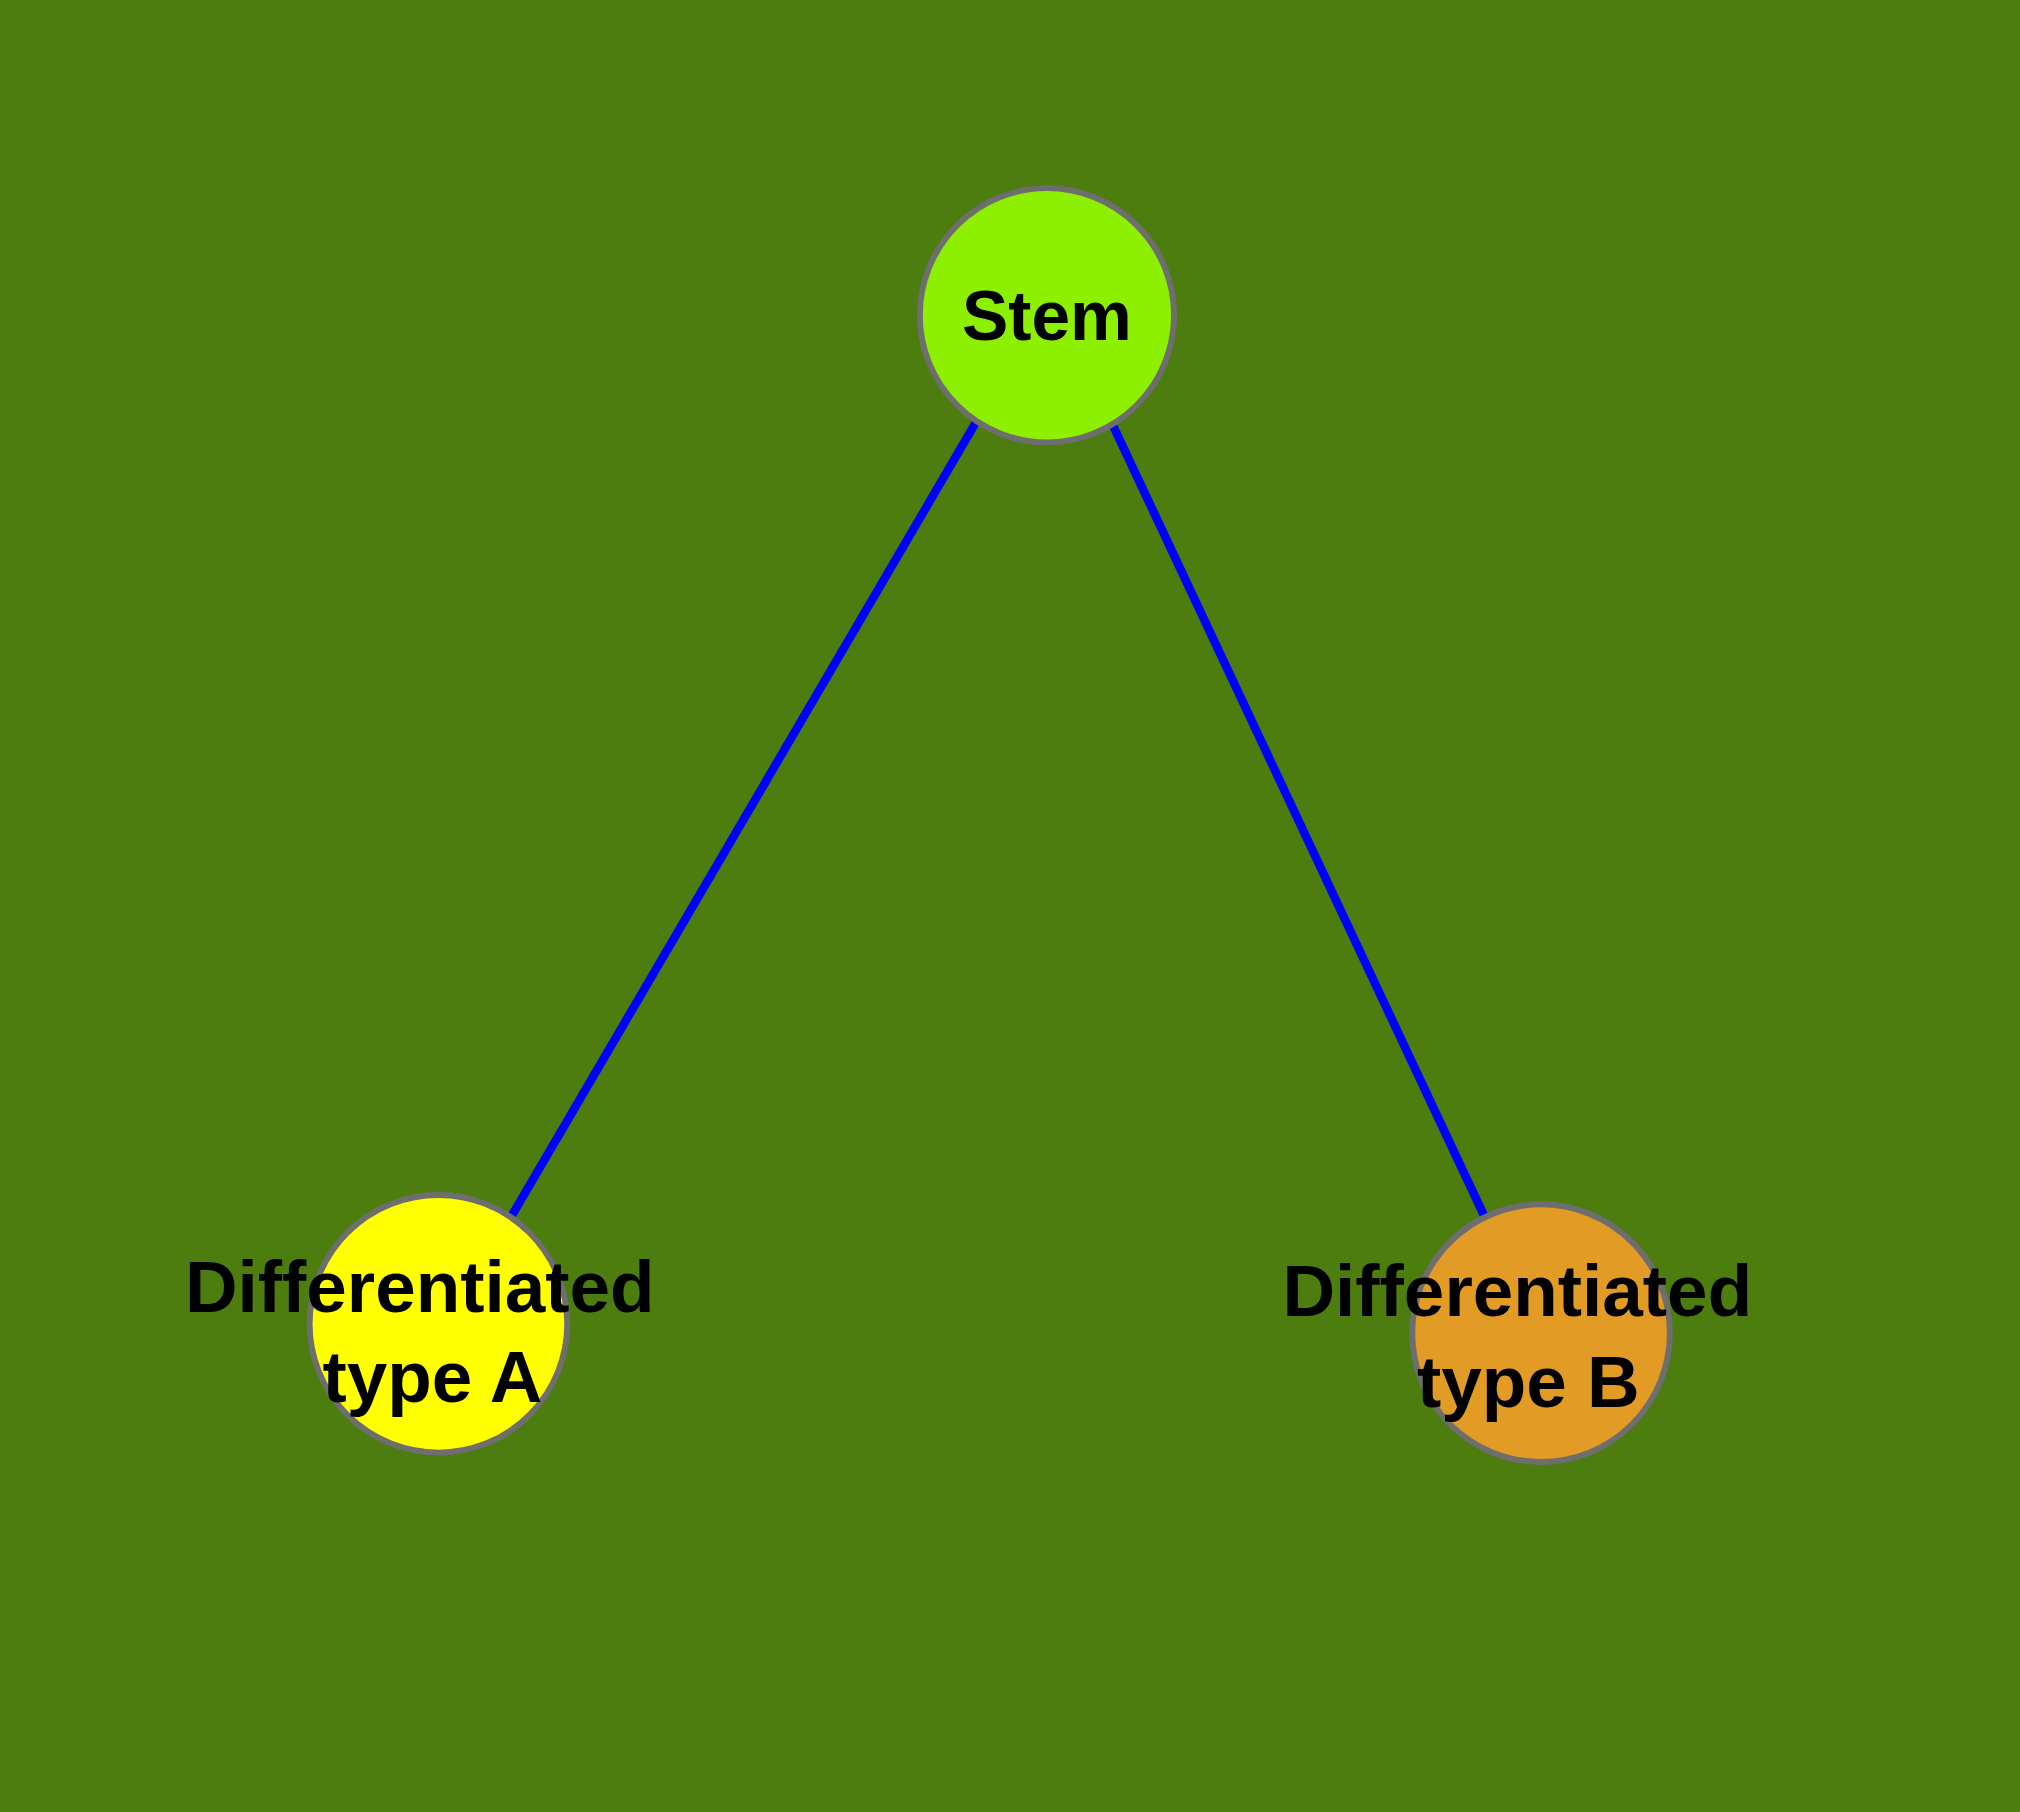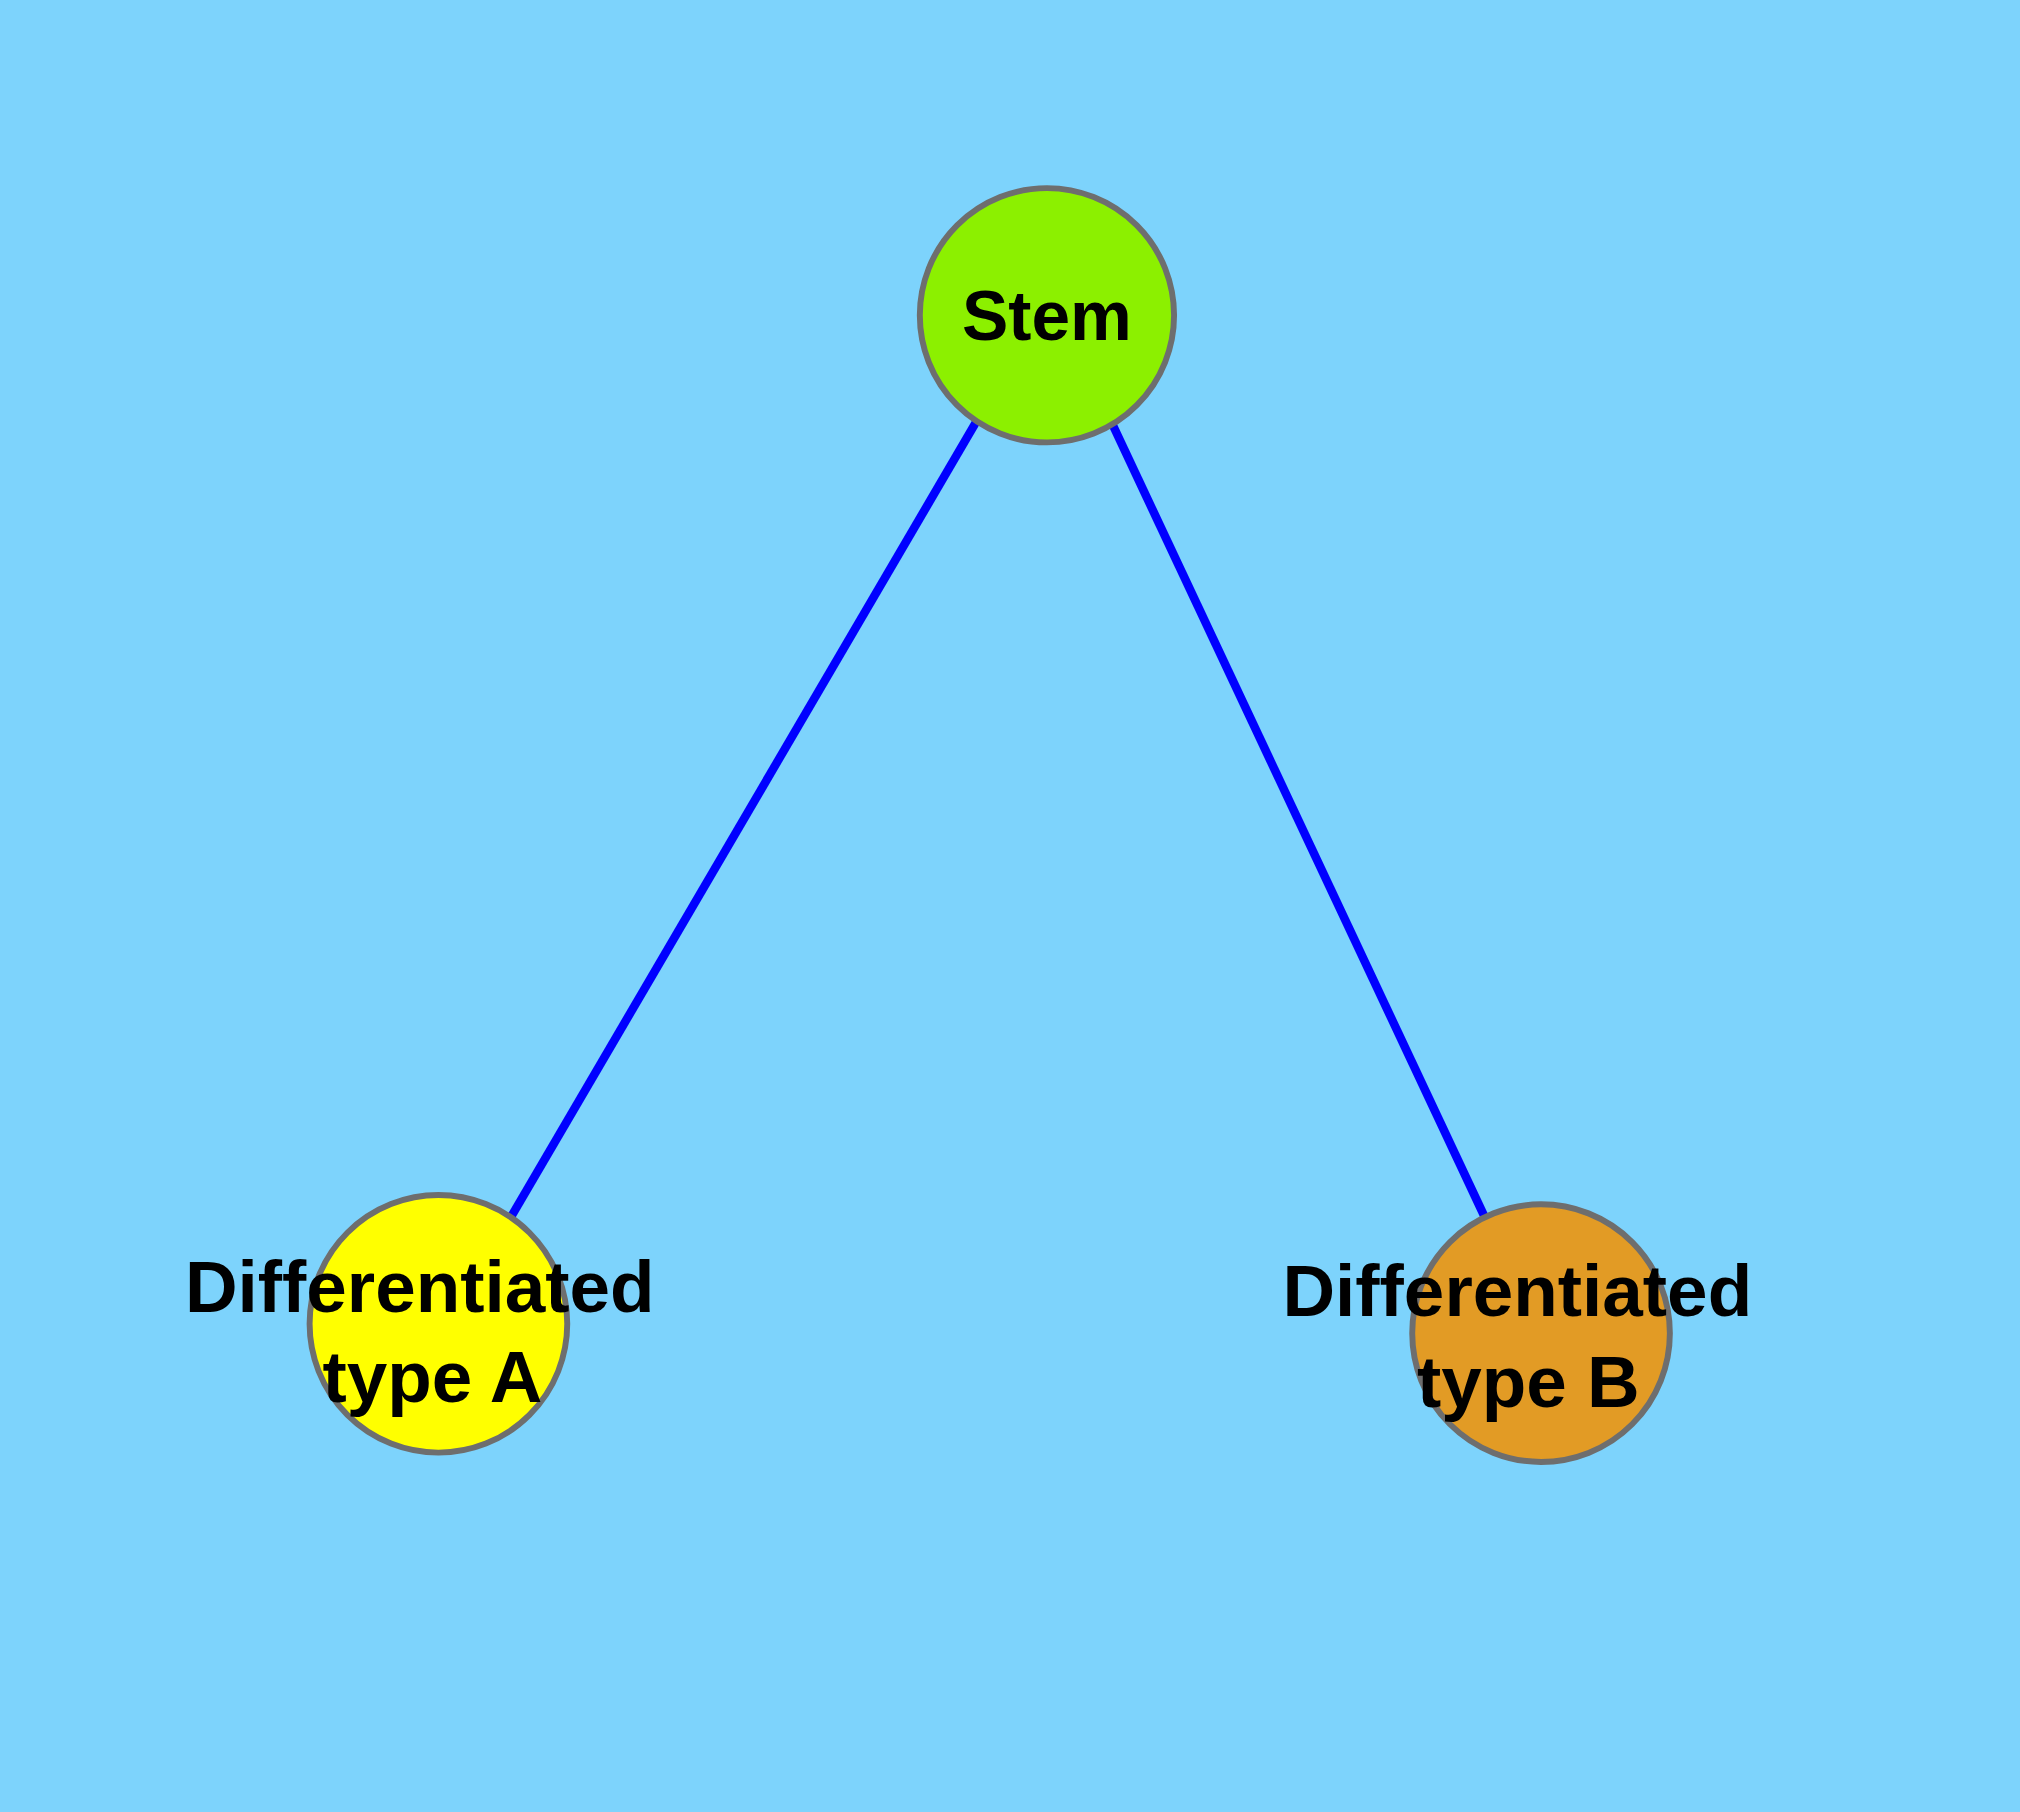--- a/index.html
+++ b/index.html
@@ -38,21 +38,21 @@
     fill: #000000;
     text-anchor: middle;
     dominant-baseline: middle;
   }
   .node-label-main { font-size: 82px; }
   .node-label-leaf { font-size: 86px; }
 </style>
 </head>
 <body>
 
-<div id="canvas" style="background: #7dd3fc;">
+<div id="canvas" style="background: #4d7c0f;">
   <svg id="graph-svg" viewBox="0 0 2384 2138">
 
     <line class="edge-line" x1="1152" y1="497" x2="602" y2="1437" stroke="#0000ff"></line>
     <line class="edge-line" style="display:none"></line>
 
     <line class="edge-line" x1="1312" y1="500" x2="1752" y2="1437" stroke="#0000ff"></line>
 
     <g>
       <circle class="node-circle" cx="517" cy="1562" r="152" fill="#ffff00" stroke="#6e6e6e"></circle>
     </g>

